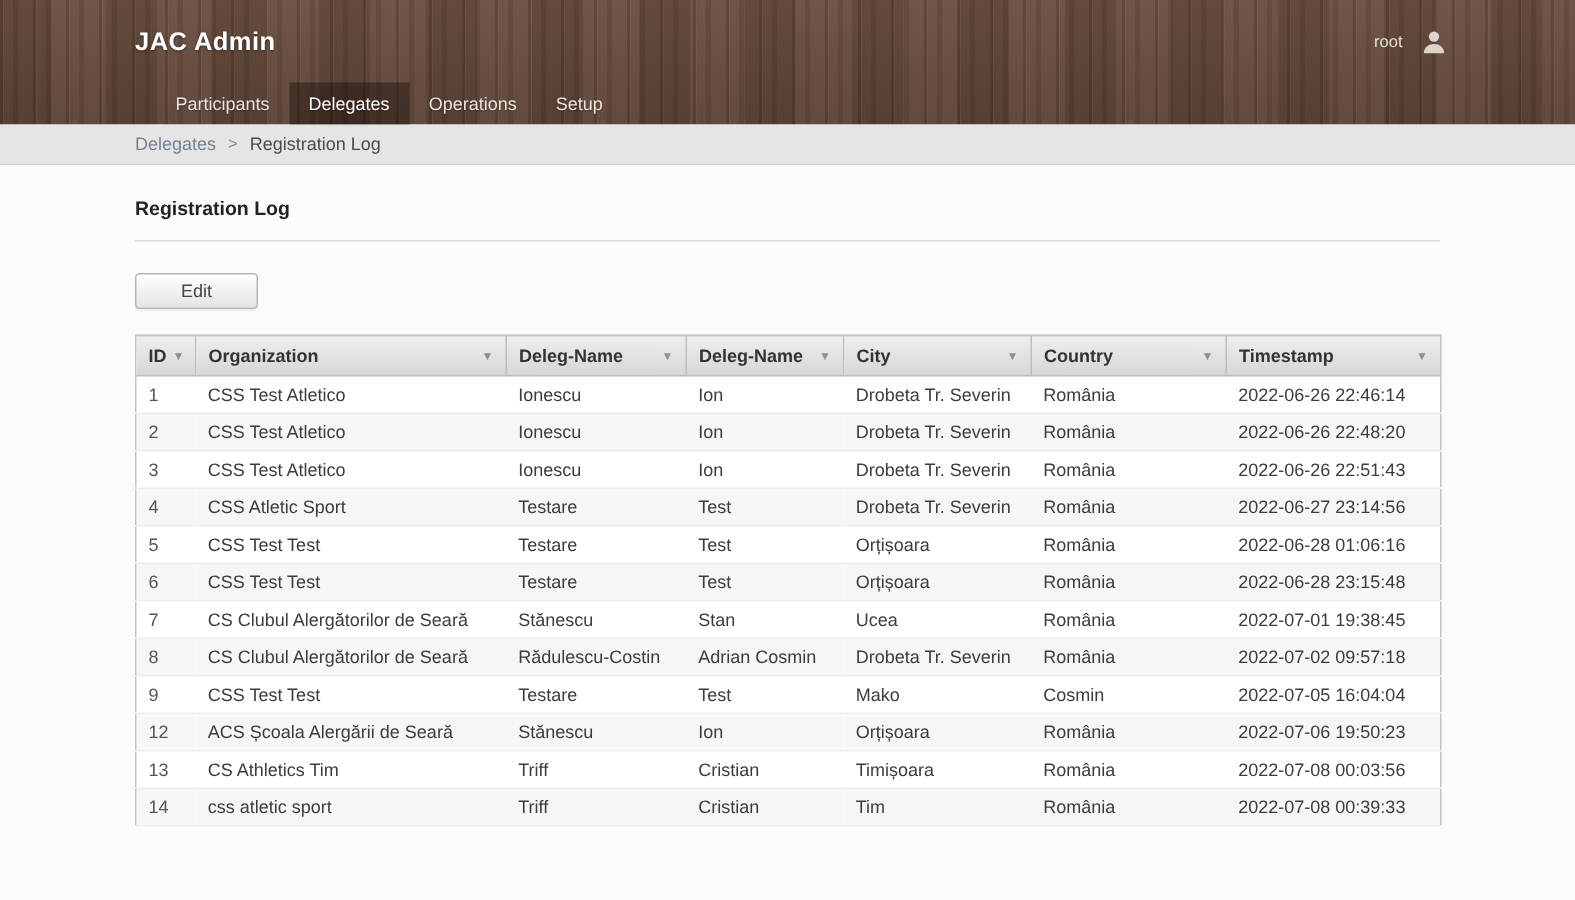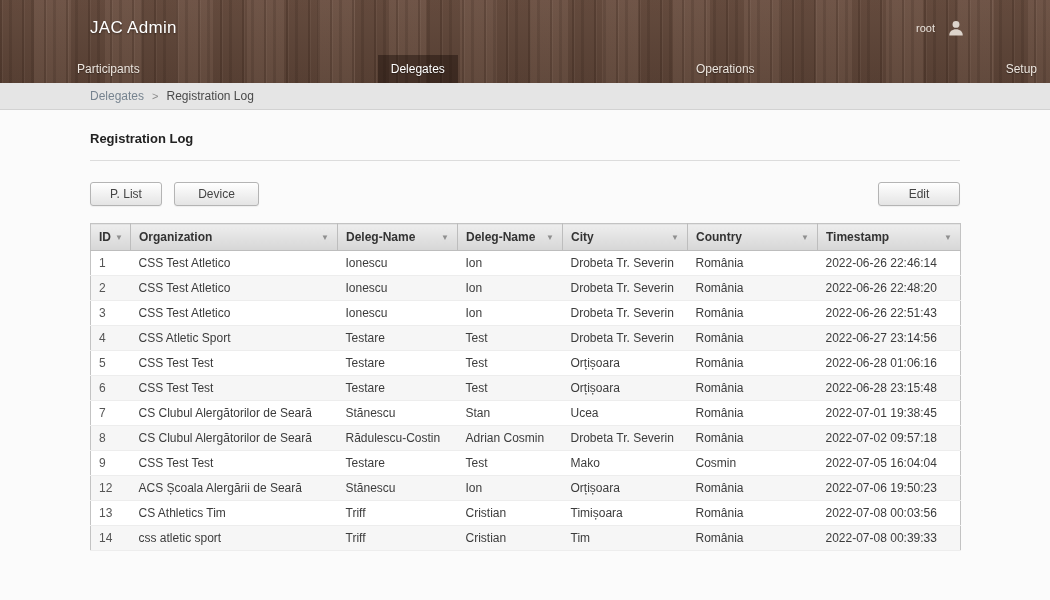--- a/index.html
+++ b/index.html
@@ -19,29 +19,29 @@
       repeating-linear-gradient(90deg,
         rgba(0,0,0,0.07) 0 34px, rgba(255,255,255,0.03) 34px 71px),
       linear-gradient(180deg, #6b5042 0%, #5d4437 100%);
   }
   .topbar {
     height:55px;
     display:flex; align-items:center; justify-content:space-between;
     padding:0 85px 0 90px;
   }
   .app-title {
-    color:#ffffff; font-size:17px; font-weight:normal; letter-spacing:0.3px;
+    color:#ffffff; font-size:17px; font-weight:bold; letter-spacing:0.3px;
     text-shadow:0 1px 2px rgba(0,0,0,0.4);
     text-align:center;
   }
   .user-block { display:flex; align-items:center; gap:12px; }
   .user-name { color:#e9e2db; font-size:11px; }
   .person-icon svg { display:block; }
 
-  .nav-tabs { display:flex; padding-left:64px; height:28px;justify-content:space-between; }
+  .nav-tabs { display:flex; padding-left:104px; height:28px; }
   .nav-tab {
     color:#ece5de; font-size:12px; padding:7px 13px 8px; cursor:pointer;
     text-shadow:0 1px 1px rgba(0,0,0,0.35);
   }
   .nav-tab.active { background:rgba(25,13,8,0.42); color:#ffffff; }
 
   
   .breadcrumb-bar {
     height:27px; background:#e5e5e5; border-bottom:1px solid #d2d2d2;
     display:flex; align-items:center; gap:8px; padding-left:90px; font-size:12px;
@@ -119,24 +119,20 @@
   <a class="crumb-link">Delegates</a>
   <span class="crumb-sep">&gt;</span>
   <span class="crumb-current">Registration Log</span>
 </div>
 
 <div class="content">
   <h2 class="page-title">Registration Log</h2>
   <hr class="title-rule">
 
   <div class="toolbar">
-    <div class="toolbar-left">
-      <button class="btn">P. List</button>
-      <button class="btn btn-device">Device</button>
-    </div>
     <button class="btn btn-edit">Edit</button>
   </div>
 
   <table class="log-table">
     <colgroup>
       <col style="width:40px">
         <col style="width:207px">
         <col style="width:120px">
       <col style="width:105px">
         <col style="width:125px">

